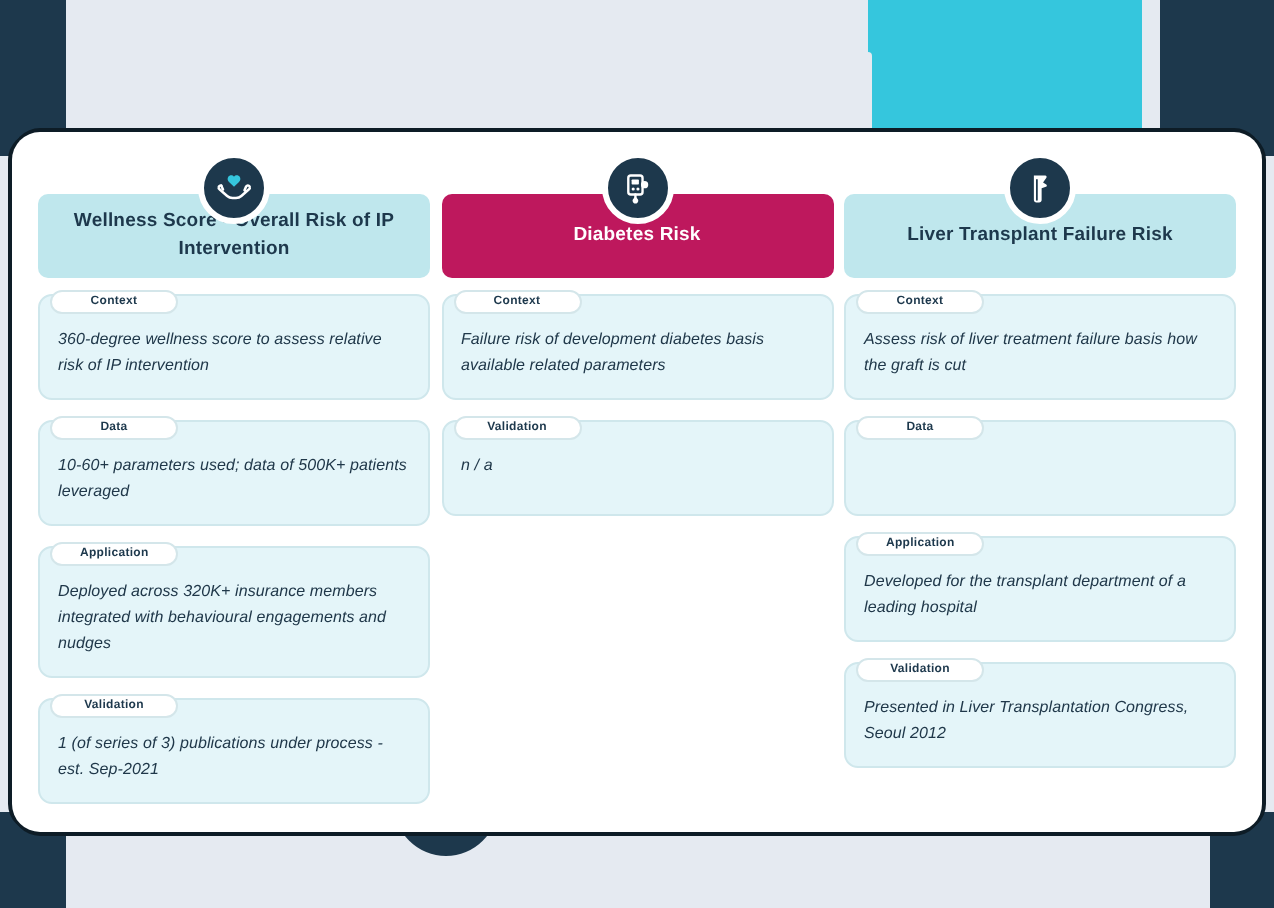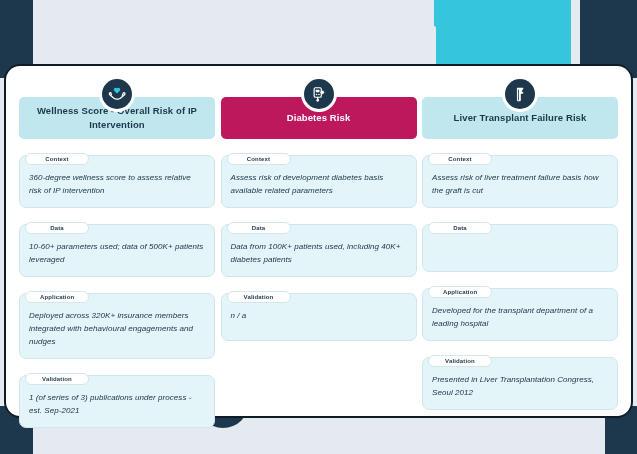--- a/index.html
+++ b/index.html
@@ -137,24 +137,24 @@
     background: #bfe7ed;
     color: #1d384c;
   }
   .col-header.theme-dark {
     background: #be185d;
     color: #ffffff;
   }
 
   
   .blocks {
-    margin-top: 16px;
+    margin-top: 8px;
     display: flex;
     flex-direction: column;
-    gap: 16px;
+    gap: 10px;
     flex: 1;
   }
   .block {
     position: relative;
     background: #e4f5f9;
     border: 1px solid #cfe7ec;
     border-radius: 7px;
     padding: 16px 9px 9px 9px;
     min-height: 48px;
   }
@@ -235,25 +235,21 @@
             <circle cx="12.6" cy="12" r="1" fill="#ffffff"></circle>
             <path d="M11 15.5v3.2" stroke="#ffffff" stroke-width="1.5" stroke-linecap="round"></path>
             <path d="M11 21.2c-1 0-1.8-.8-1.8-1.8 0-.9 1.8-2.6 1.8-2.6s1.8 1.7 1.8 2.6c0 1-.8 1.8-1.8 1.8z" fill="#ffffff"></path>
             <circle cx="16.8" cy="9.3" r="2.3" fill="#ffffff"></circle>
           </svg>
         </div>
         <div class="col-header theme-dark">Diabetes Risk</div>
         <div class="blocks">
           <div class="block">
             <div class="block-tab">Context</div>
-            <div class="block-text">Assess risk of development diabetes basis available related parameters</div>
-          </div>
-          <div class="block">
-            <div class="block-tab">Data</div>
-            <div class="block-text">Data from 100K+ patients used, including 40K+ diabetes patients</div>
+            <div class="block-text">Failure risk of development diabetes basis available related parameters</div>
           </div>
           <div class="block">
             <div class="block-tab">Validation</div>
             <div class="block-text">n / a</div>
           </div>
         </div>
       </div>
 
       <div class="column">
         <div class="icon-badge">

